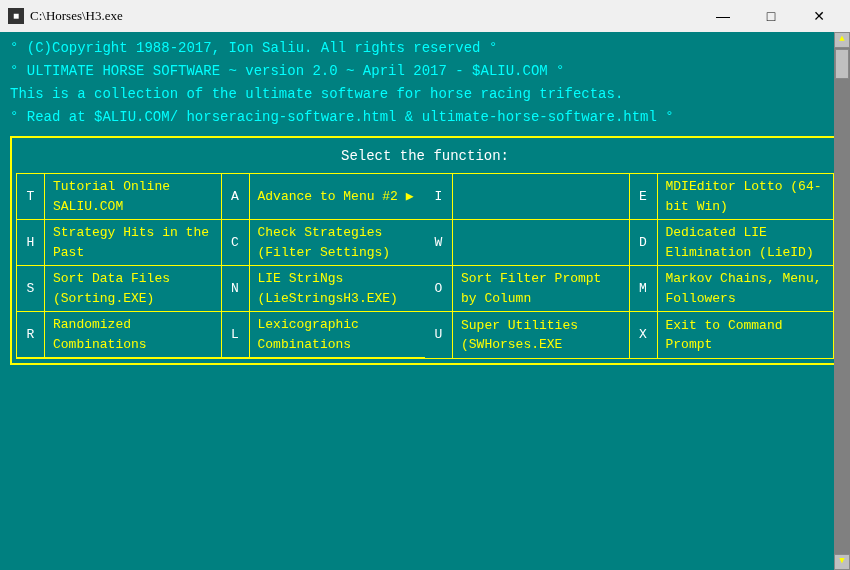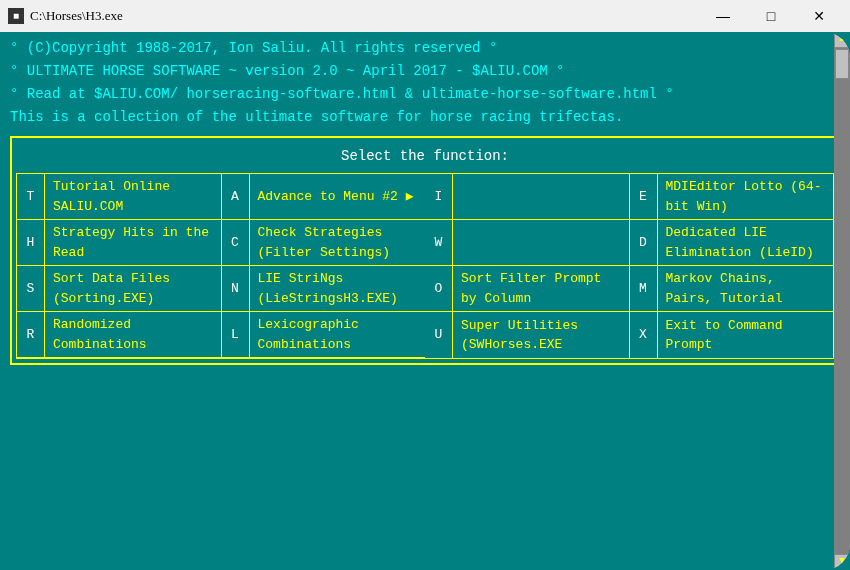--- a/index.html
+++ b/index.html
@@ -61,21 +61,20 @@
 
     .terminal {
       flex: 1;
       background: #008080;
       color: #ffff00;
       padding: 6px 10px;
       font-size: 14px;
       line-height: 1.5;
       position: relative;
       overflow: hidden;
-      border-radius: 26px;
     }
     .header-text {
       color: #00ffff;
       margin-bottom: 2px;
     }
 
     .menu-container {
       border: 2px solid #ffff00;
       margin-top: 8px;
       padding: 4px;
@@ -180,24 +179,24 @@
 
   <div class="terminal">
 
     <div class="header-text">
       <span>° </span><span>(C)Copyright 1988-2017, Ion Saliu. All rights reserved</span><span> °</span>
     </div>
     <div class="header-text">
       <span>° </span><span>ULTIMATE HORSE SOFTWARE ~ version 2.0 ~ April 2017 - $ALIU.COM</span><span> °</span>
     </div>
     <div class="header-text">
+      <span>This is a collection of the ultimate software for horse racing trifectas.</span>
+    </div>
+    <div class="header-text">
       <span>° </span><span>Read at $ALIU.COM/ horseracing-software.html &amp; ultimate-horse-software.html</span><span> °</span>
-    </div>
-    <div class="header-text">
-      <span>This is a collection of the ultimate software for horse racing trifectas.</span>
     </div>
 
     <div class="menu-container">
       <div class="menu-title">Select the function:</div>
       <div class="menu-grid">
 
       <div class="menu-row">
       <div class="menu-left">
         <span class="menu-key">T</span>
         <span class="menu-label">Tutorial Online SALIU.COM</span>
@@ -212,21 +211,21 @@
         <span class="menu-key">I</span>
       </div>
       <div class="menu-right">
         <span class="menu-key">E</span>
         <span class="menu-label">MDIEditor Lotto (64-bit Win)</span>
       </div>
     </div>
           <div class="menu-row">
       <div class="menu-left">
         <span class="menu-key">H</span>
-        <span class="menu-label">Strategy Hits in the Read</span>
+        <span class="menu-label">Strategy Hits in the Past</span>
       </div>
       <div class="menu-right">
         <span class="menu-key">C</span>
         <span class="menu-label">Check Strategies (Filter Settings)</span>
       </div>
     </div>
           <div class="menu-row">
       <div class="menu-left">
         <span class="menu-key">W</span>
       </div>
@@ -245,21 +244,21 @@
         <span class="menu-label">LIE StriNgs (LieStringsH3.EXE)</span>
       </div>
     </div>
           <div class="menu-row">
       <div class="menu-left">
         <span class="menu-key">O</span>
         <span class="menu-label">Sort Filter Prompt by Column</span>
       </div>
       <div class="menu-right">
         <span class="menu-key">M</span>
-        <span class="menu-label">Markov Chains, Pairs, Tutorial</span>
+        <span class="menu-label">Markov Chains, Menu, Followers</span>
       </div>
     </div>
           <div class="menu-row">
       <div class="menu-left">
         <span class="menu-key">R</span>
         <span class="menu-label">Randomized Combinations</span>
       </div>
       <div class="menu-right">
         <span class="menu-key">L</span>
         <span class="menu-label">Lexicographic Combinations</span>

